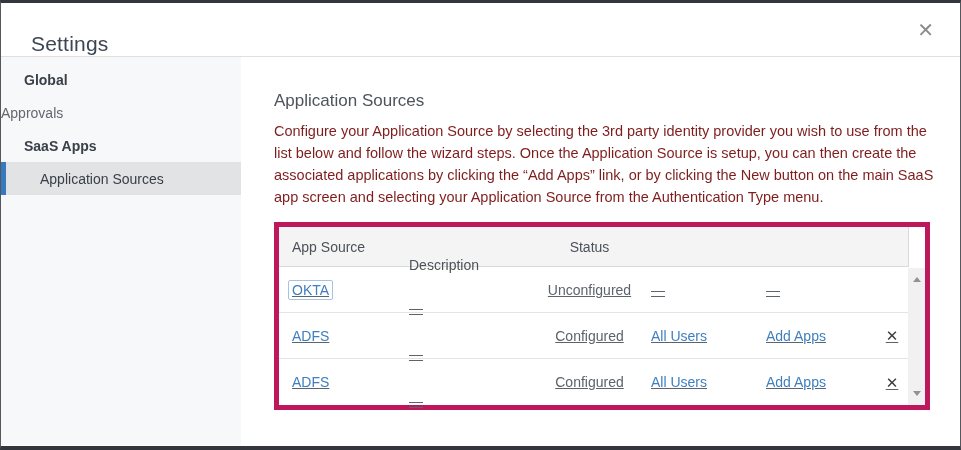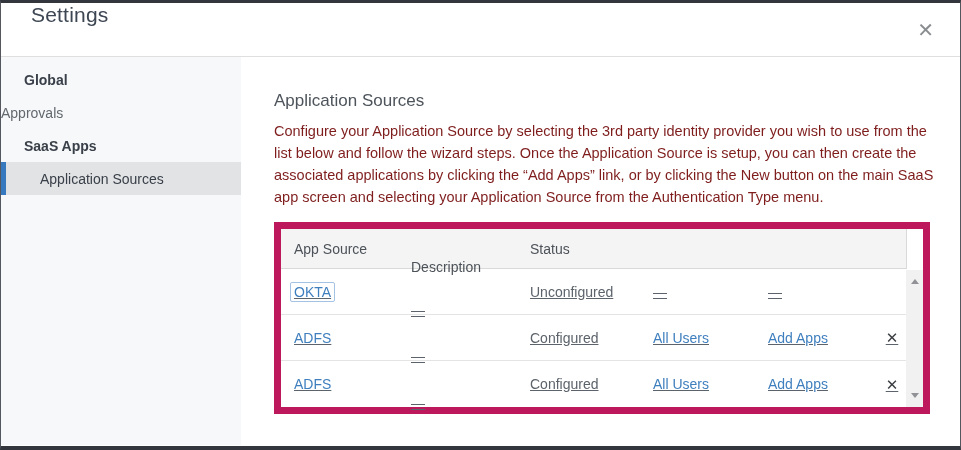--- a/index.html
+++ b/index.html
@@ -15,21 +15,21 @@
     border-top:3px solid #33373d;
     border-bottom:4px solid #33373d;
     border-left:1px solid #54585e;
     border-right:1px solid #54585e;
     position:relative;
   }
   
   .titlebar{
     height:54px;
     border-bottom:1px solid #dfdfdf;
-    display:flex; align-items:flex-start;
+    display:flex; align-items:flex-end;
     padding-left:30px;
     position:relative;
   }
   .titlebar .title{
     font-size:21px; color:#3d4653; letter-spacing:.2px;
   }
   .close-btn{
     position:absolute; right:26px; top:50%;
     transform:translateY(-50%);
     font-size:20px; color:#8a8d90;
@@ -60,41 +60,41 @@
     margin-bottom:9px;
   }
   .main .desc{
     width:660px;
     font-size:14.5px; line-height:22px; color:#7f1d1d;
     margin-bottom:14px;
   }
   
   .tbl{
     width:656px;
-    border:7px solid #be185d;
+    border:5px solid #be185d;
     position:relative;
     font-size:14px;
   }
   .thead{
     display:flex; align-items:center;
     height:40px;
     background:#f4f4f5;
     border-bottom:1px solid #d9d9d9;
     color:#4c5258;
     padding-left:13px;
   }
   .corner{
     width:17px; height:40px; background:#fff;
     border-left:1px solid #d9d9d9;
     margin-left:auto; margin-right:0;
     align-self:stretch;
   }
   .c-source{ width:117px; }
   .c-desc  { width:119px;margin-top:37px; }
-  .c-status{ width:123px; }
+  .c-status{ width:123px;text-align:center; }
   .c-assign{ width:115px; }
   .c-action{ width:110px; }
   .c-remove{ flex:1; display:flex; justify-content:center; }
   .trow{
     display:flex; align-items:center;
     height:46px;
     padding-left:13px; padding-right:17px;
     border-bottom:1px solid #e4e4e4;
     background:#fff;
     color:#5c636b;

